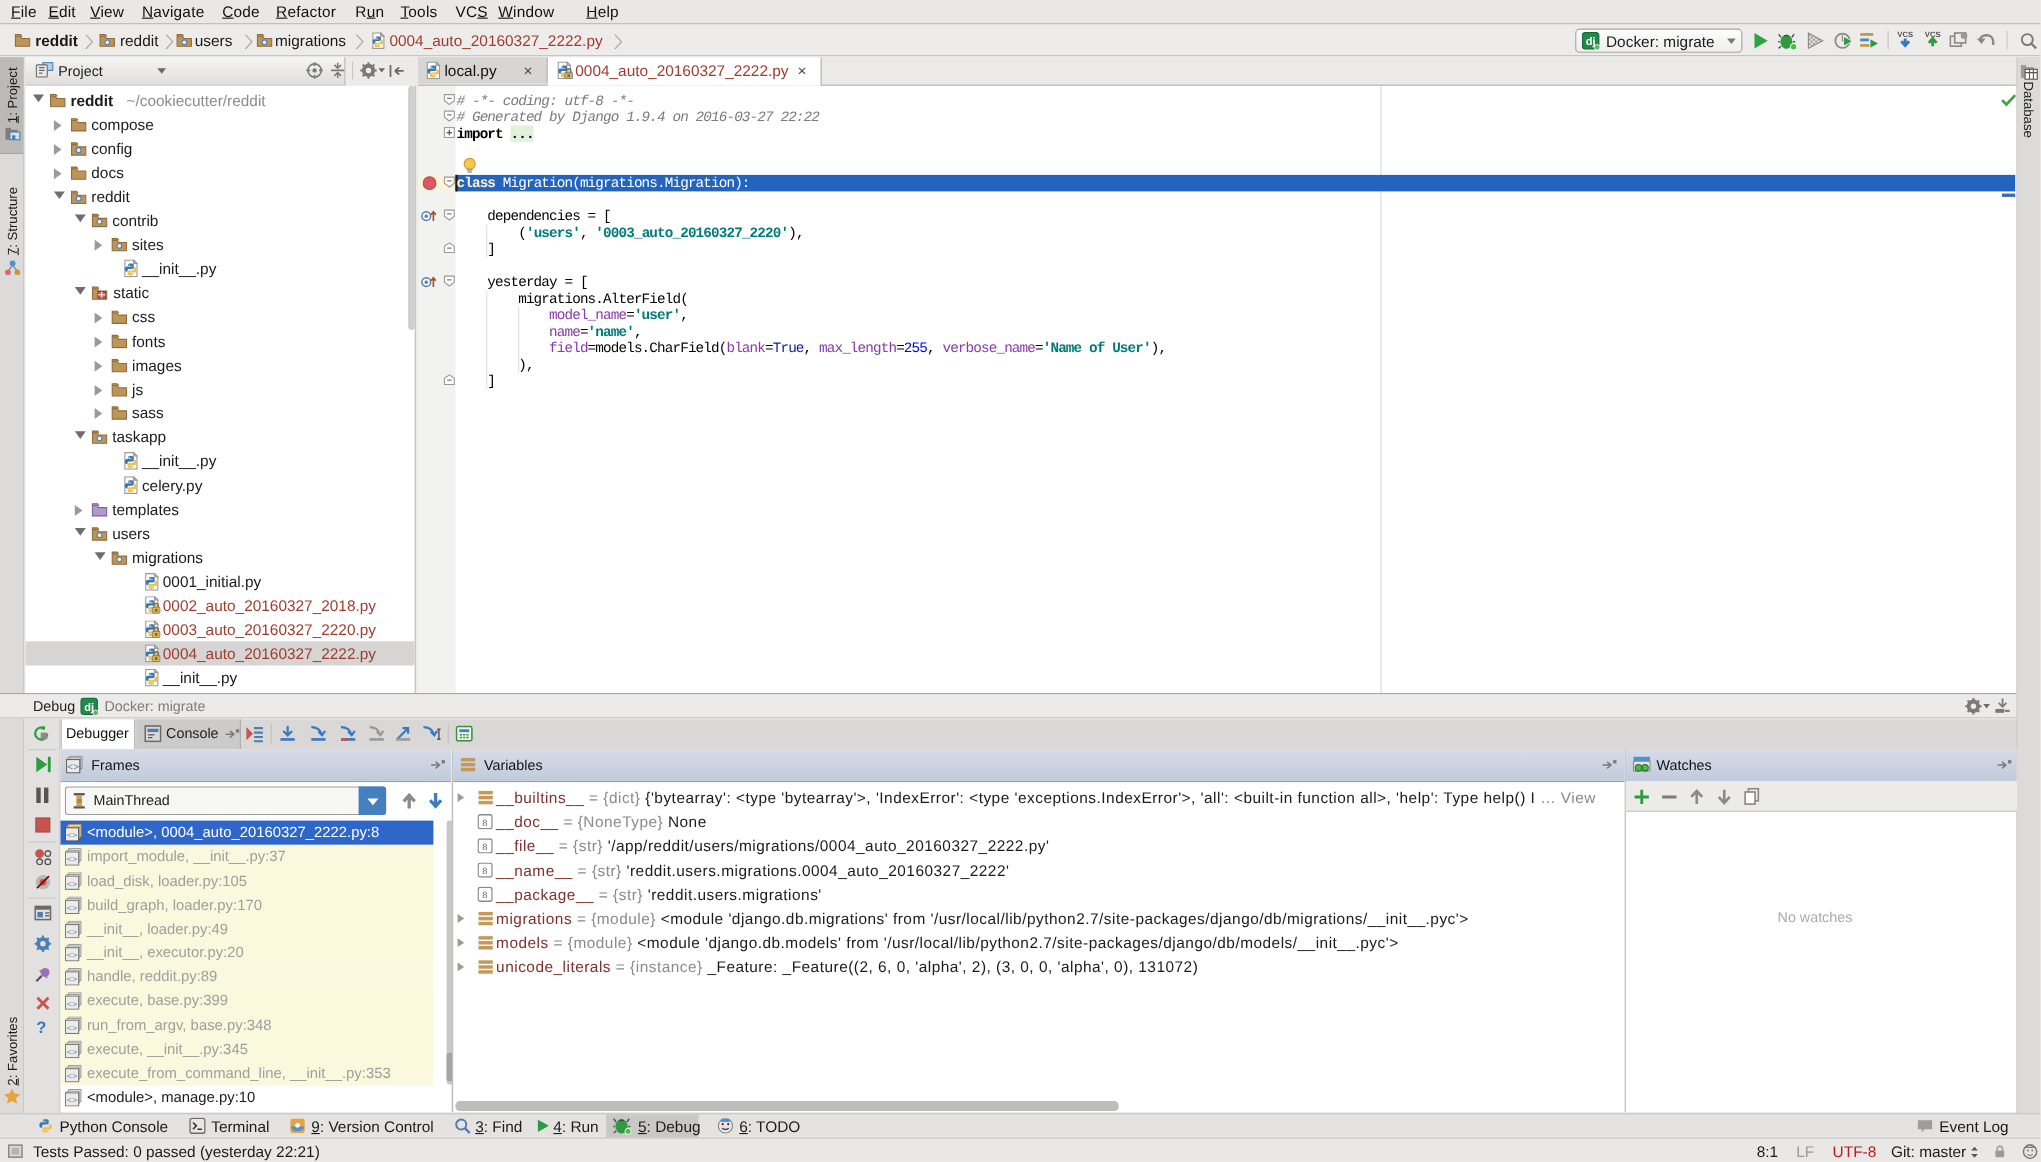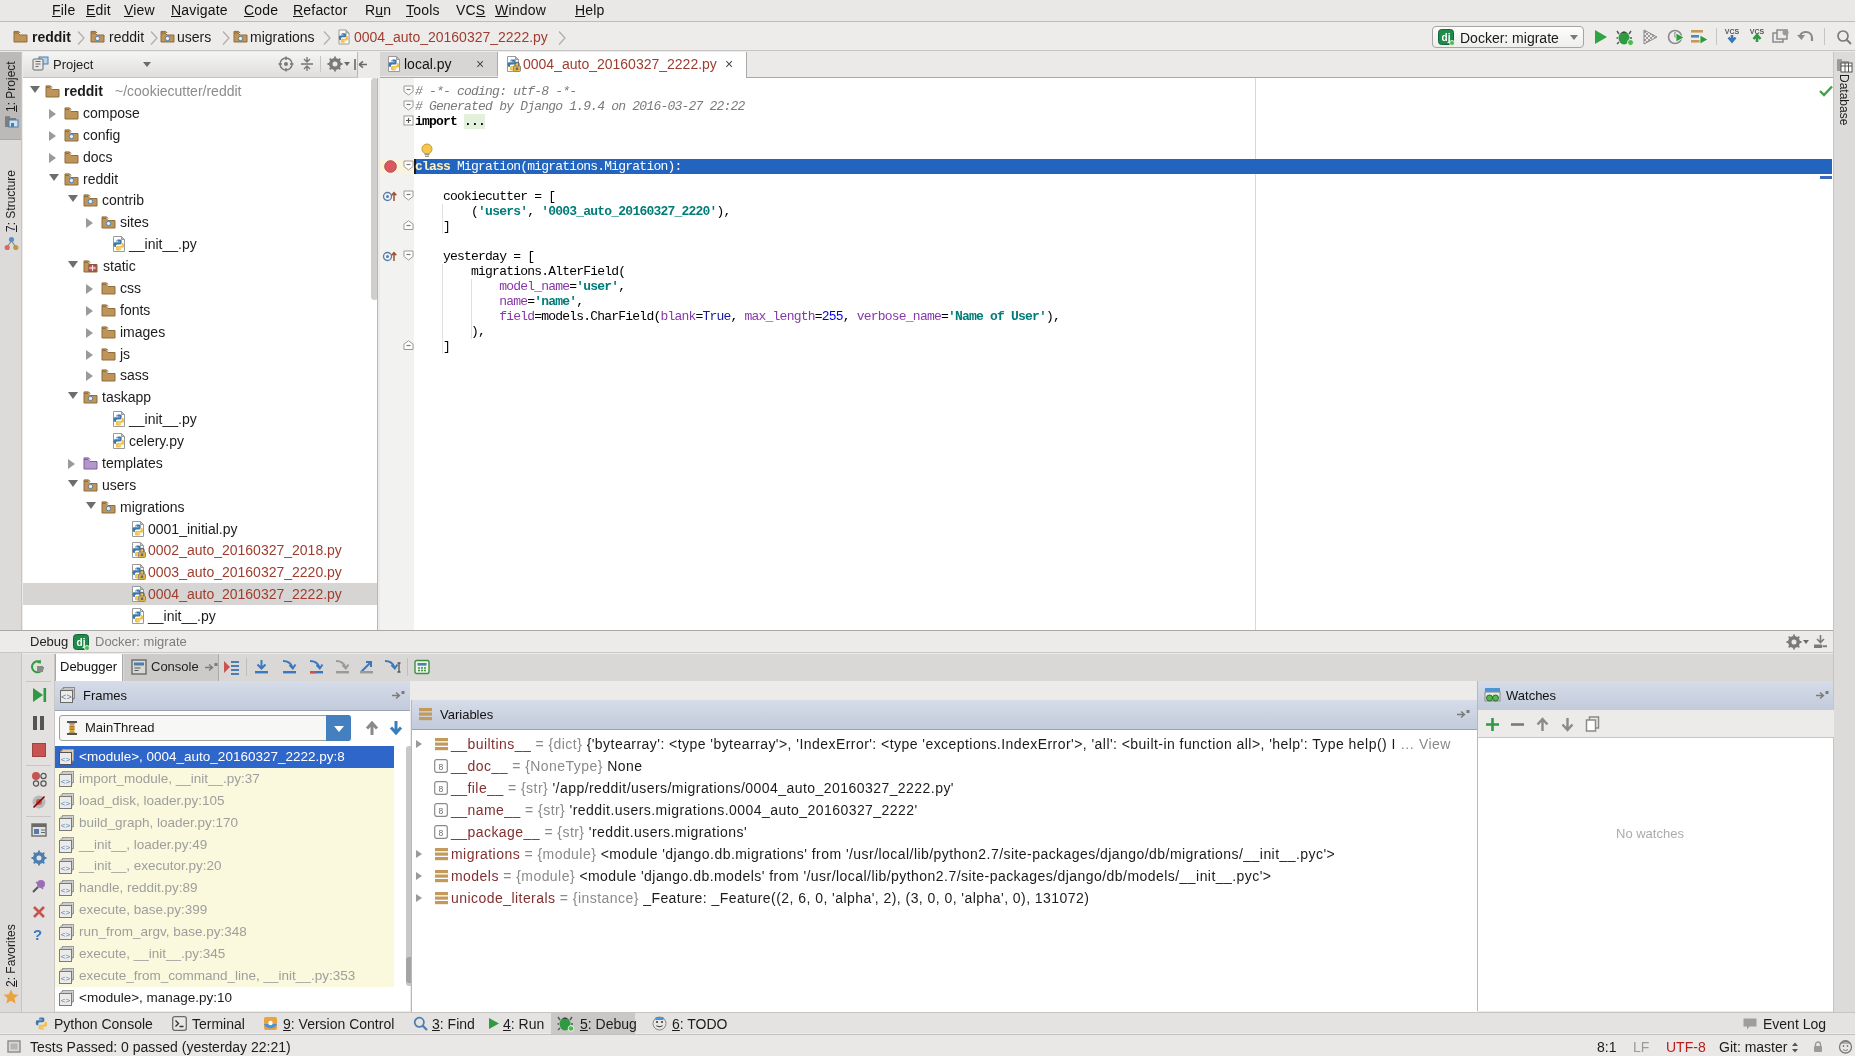--- a/index.html
+++ b/index.html
@@ -1,31 +1,31 @@
 <!DOCTYPE html>
 <html><head>
 <meta charset="utf-8">
 <style>
 * { margin:0; padding:0; box-sizing:border-box; }
 html,body { width:1855px; height:1056px; overflow:hidden; }
 body { font-family:"Liberation Sans", sans-serif; font-size:13px; color:#1a1a1a; background:#ECEBEA; position:relative; }
 .abs { position:absolute; }
 
 #menubar { left:0; top:0; width:1855px; height:22px; background:#E9E8E7; border-bottom:1px solid #BDBCBB; }
-#menubar span { position:absolute; top:2px; font-size:14px; letter-spacing:0.2px; color:#111;margin-left:42px; }
+#menubar span { position:absolute; top:2px; font-size:14px; letter-spacing:0.2px; color:#111; }
 #menubar u { text-decoration:underline; text-underline-offset:1px; }
 
 #navbar { left:0; top:23px; width:1855px; height:28px; background:#EDECEB; border-bottom:1px solid #C6C5C4; }
 .crumb { position:absolute; top:6px; font-size:14px; color:#1a1a1a; }
 
 #lstripe { left:0; top:52px; width:22px; height:960px; background:#DCDBDA; border-right:1px solid #C6C5C4; }
 #rstripe { left:1833px; top:52px; width:22px; height:960px; background:#DCDBDA; border-left:1px solid #C6C5C4; }
 .vlabel { position:absolute; white-space:nowrap; font-size:12px; color:#1c1c1c; transform:rotate(-90deg); transform-origin:0 0; }
 
-#pheader { left:23px; top:52px; width:335px; height:26px; background:linear-gradient(#F5F5F4,#DFDEDD); border-bottom:1px solid #C6C5C4; border-right:1px solid #B9B8B7; }
+#pheader { left:23px; top:52px; width:291px; height:26px; background:linear-gradient(#F5F5F4,#DFDEDD); border-bottom:1px solid #C6C5C4; border-right:1px solid #B9B8B7; }
 #ptree { left:23px; top:78px; width:355px; height:552px; background:#fff; border-right:1px solid #B9B8B7; overflow:hidden; }
 .trow { position:absolute; left:0; width:354px; height:22px; line-height:22px; font-size:14px; color:#1c1c1c; white-space:nowrap; }
 .trow .arr { position:absolute; top:6px; width:0; height:0; }
 .arr.dn { border-left:5px solid transparent; border-right:5px solid transparent; border-top:7px solid #6E6E6E; }
 .arr.rt { border-top:5px solid transparent; border-bottom:5px solid transparent; border-left:7px solid #9a9a99; margin-top:1px;}
 .sel { background:#D6D5D4; }
 .red { color:#9E3C2D; }
 .gray { color:#8C8C8B; }
 
 #tabstrip { left:380px; top:52px; width:1453px; height:26px; background:#EBEAE9; border-bottom:1px solid #A9A8A7; }
@@ -35,21 +35,21 @@
 .cmt { color:#7A7A7A; font-style:italic; }
 .kw { color:#00006B; font-weight:bold; }
 .str { color:#007C78; font-weight:bold; }
 .num { color:#0000E6; }
 .kwa { color:#8839A9; }
 
 #dtitle { left:0px; top:630px; width:1833px; height:23px; background:#ECEBEA; border-top:1px solid #A9A8A7; border-bottom:1px solid #C9C8C7; }
 #dtabs { left:22px; top:654px; width:1811px; height:27px; background:#D9D8D7; }
 #dltb { left:22px; top:654px; width:33px; height:358px; background:#E2E1E0; border-right:1px solid #C8C7C6; }
 #frames { left:55px; top:681px; width:355px; height:330px; background:#fff; }
-#variables { left:411px; top:700px; width:1066px; height:330px; background:#fff; border-left:1px solid #B9B8B7; }
+#variables { left:411px; top:681px; width:1066px; height:330px; background:#fff; border-left:1px solid #B9B8B7; }
 #watches { left:1477px; top:681px; width:356px; height:330px; background:#fff; border-left:1px solid #B9B8B7; }
 .phead { height:30px; background:linear-gradient(#D6DCE8,#C2CBDB); border-bottom:1px solid #9AA3B5; position:relative; }
 .phead .t { position:absolute; left:28px; top:7px; font-size:13px; color:#111; }
 .frow { position:absolute; left:0; height:22px; line-height:22px; font-size:13.5px; white-space:nowrap; }
 .fyellow { background:#FAF9DE; color:#9E9E9D; width:339px; }
 .fsel { background:#2E66C9; color:#fff; width:339px; }
 .vrow { position:absolute; height:22px; line-height:22px; font-size:14px; letter-spacing:0.45px; white-space:nowrap; color:#1b1b1b; }
 .vname { color:#822F2F; }
 .vgray { color:#8A8A89; }
 
@@ -528,21 +528,21 @@
       <circle cx="7" cy="6" r="5" fill="#F7C64C" stroke="#C89B2F"></circle>
       <rect x="4.5" y="10.5" width="5" height="1.6" fill="#9a9a99"></rect>
       <rect x="5" y="12.6" width="4" height="1.4" fill="#9a9a99"></rect>
     </svg>
 <div class="abs" style="left:0;top:81px;width:1418px;height:15px;background:#2365BE"></div>
 <div class="abs" style="left:0;top:81px;width:1.5px;height:15px;background:#1a1a1a"></div>
 <div class="cl" style="top:81px;color:#fff"><span style="color:#FFF3C2;font-weight:bold">class</span> Migration(migrations.Migration):</div>
 <div class="abs" style="left:28px;top:126px;width:1px;height:30px;background:#E0E0DF"></div>
 <div class="abs" style="left:28px;top:186px;width:1px;height:90px;background:#E0E0DF"></div>
 <div class="abs" style="left:57px;top:201px;width:1px;height:60px;background:#E0E0DF"></div>
-<div class="cl" style="top:111px">    cookiecutter = [</div>
+<div class="cl" style="top:111px">    dependencies = [</div>
 <div class="cl" style="top:126px">        (<span class="str">'users'</span>, <span class="str">'0003_auto_20160327_2220'</span>),</div>
 <div class="cl" style="top:141px">    ]</div>
 <div class="cl" style="top:171px">    yesterday = [</div>
 <div class="cl" style="top:186px">        migrations.AlterField(</div>
 <div class="cl" style="top:201px">            <span class="kwa">model_name</span>=<span class="str">'user'</span>,</div>
 <div class="cl" style="top:216px">            <span class="kwa">name</span>=<span class="str">'name'</span>,</div>
 <div class="cl" style="top:231px">            <span class="kwa">field</span>=models.CharField(<span class="kwa">blank</span>=<span style="color:#16189E">True</span>, <span class="kwa">max_length</span>=<span class="num">255</span>, <span class="kwa">verbose_name</span>=<span class="str">'Name of User'</span>),</div>
 <div class="cl" style="top:246px">        ),</div>
 <div class="cl" style="top:261px">    ]</div>
 <svg class="abs" style="left:1405px;top:7px" width="14" height="12">

